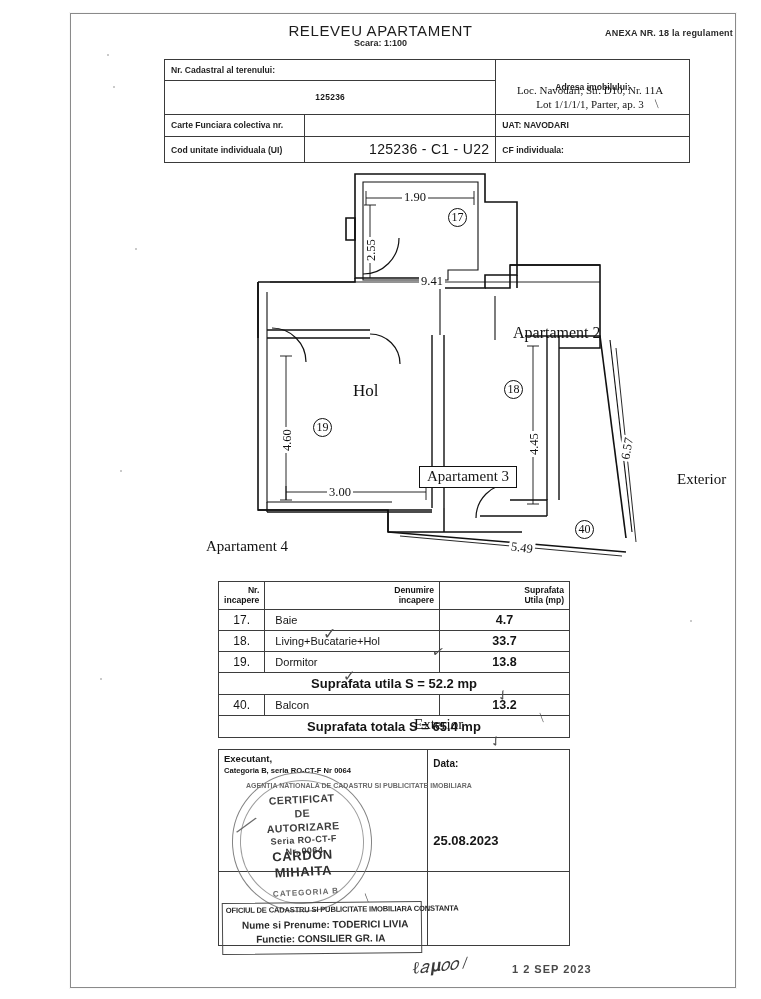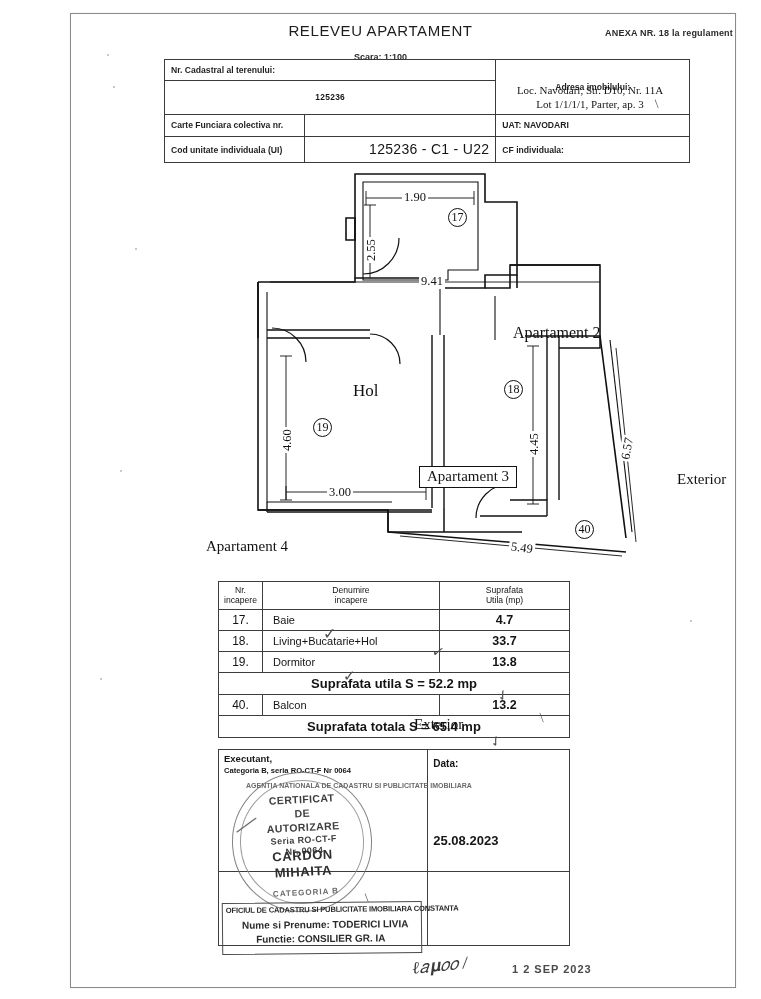--- a/index.html
+++ b/index.html
@@ -40,21 +40,21 @@
     font-family: "Liberation Sans", sans-serif;
     font-size: 15px; letter-spacing: .6px; font-weight: 400;
     color: #1d1d1d;
   }
   #anexa {
     position: absolute; right: 28px; top: 28px;
     font-size: 9px; font-weight: 700; color: #2a2a2a;
     letter-spacing: .2px;
   }
   #scara {
-    position: absolute; left: 0; top: 52px; width: 761px;
+    position: absolute; left: 0; top: 38px; width: 761px;
     text-align: center; font-size: 9px; font-weight: 700; color: #2a2a2a;
   }
 
   
   #id-table {
     position: absolute; left: 164px; top: 59px;
     width: 526px;
     border-collapse: collapse;
     font-size: 9.5px;
   }
@@ -116,21 +116,21 @@
 
   
   #rooms-table {
     position:absolute; left: 218px; top: 581px; width: 352px;
     border-collapse: collapse; font-size: 11px;
   }
   #rooms-table td, #rooms-table th {
     border: 1px solid #3d3d3d; padding: 3px 5px; color:#141414;
   }
   #rooms-table th {
-    font-size: 8.6px; font-weight: 400; line-height:1.2; text-align:center;
+    font-size: 8.6px; font-weight: 700; line-height:1.2; text-align:right;
   }
   .c-nr    { width: 42px; text-align:center; font-size:12px; }
   .c-name  { font-size:11px; padding-left:10px !important; }
   .c-area  { width: 130px; text-align:center; font-size:12.5px; font-weight:600; }
   .sum-row td {
     text-align:center; font-size:13px; font-weight:700; padding: 4px 5px;
   }
 
   
   #sig-table {

